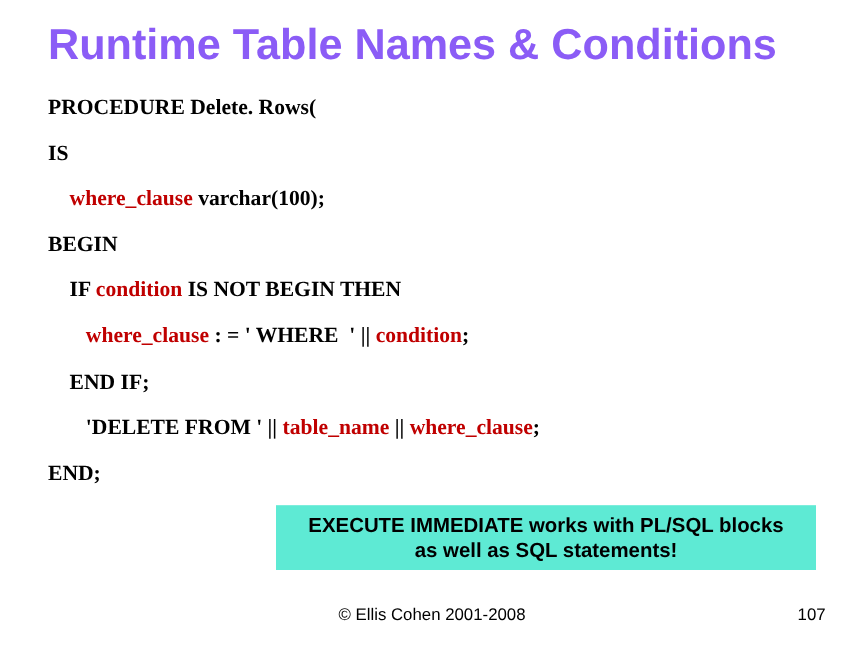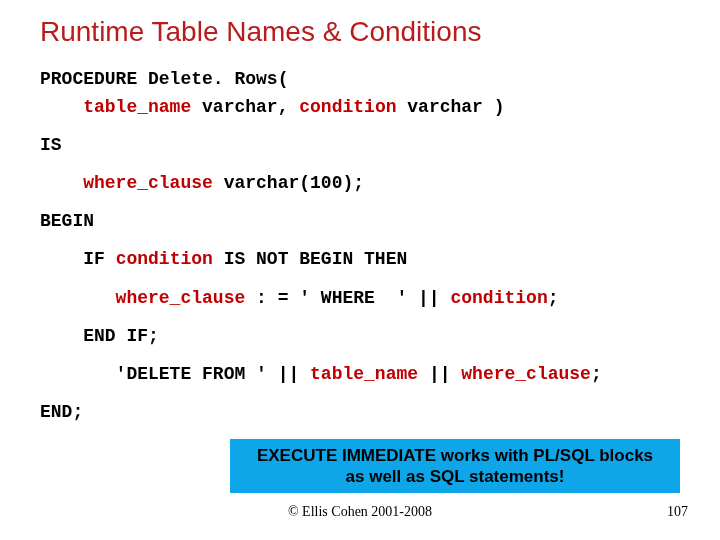--- a/index.html
+++ b/index.html
@@ -13,53 +13,53 @@
     overflow: hidden;
   }
   .slide {
     padding: 10px 30px 10px 40px;
     box-sizing: border-box;
     width: 100%;
     height: 100%;
     position: relative;
   }
   .title {
-    font-size: 28px;
-    font-weight: normal;
-    color: #b91c1c;
+    font-size: 36px;
+    font-weight: bold;
+    color: #8b5cf6;
     margin: 6px 0 18px 0;
   }
   .codeblock {
-    font-family: Liberation Mono, monospace;
+    font-family: Liberation Serif, serif;
     font-size: 18px;
     font-weight: bold;
     line-height: 1.45;
   }
   .line { white-space: pre; margin-bottom: 2px; }
   .gap { height: 10px; }
   .red { color: #c00000; }
   .blk { color: #000000; }
   .callout {
-    background: #0ea5e9;
+    background: #5eead4;
     padding: 6px 18px;
     margin: 14px 0 0 190px;
     width: 450px;
     box-sizing: border-box;
     text-align: center;
     font-family: Arial, sans-serif;
     font-size: 17px;
     font-weight: bold;
     line-height: 1.25;
   }
   .footer {
     position: absolute;
     bottom: 20px;
     left: 0;
     width: 100%;
-    font-family: Liberation Serif, serif;
+    font-family: Liberation Sans, sans-serif;
     font-size: 14px;
   }
   .copyright {
     display: inline-block;
     width: 100%;
     text-align: center;
   }
   .pagenum {
     position: absolute;
     right: 32px;
@@ -68,21 +68,20 @@
 </style>
 </head>
 <body>
 
 <div class="slide">
 
   <div class="title">Runtime Table Names &amp; Conditions</div>
 
   <div class="codeblock">
     <div class="line blk">PROCEDURE Delete. Rows(</div>
-    <div class="line"><span class="red">    table_name</span><span class="blk"> varchar, </span><span class="red">condition</span><span class="blk"> varchar )</span></div>
     <div class="gap"></div>
     <div class="line blk">IS</div>
     <div class="gap"></div>
     <div class="line"><span class="red">    where_clause</span><span class="blk"> varchar(100);</span></div>
     <div class="gap"></div>
     <div class="line blk">BEGIN</div>
     <div class="gap"></div>
     <div class="line"><span class="blk">    IF </span><span class="red">condition</span><span class="blk"> IS NOT BEGIN THEN</span></div>
     <div class="gap"></div>
     <div class="line"><span class="red">       where_clause</span><span class="blk"> : = ' WHERE  ' || </span><span class="red">condition</span><span class="blk">;</span></div>

